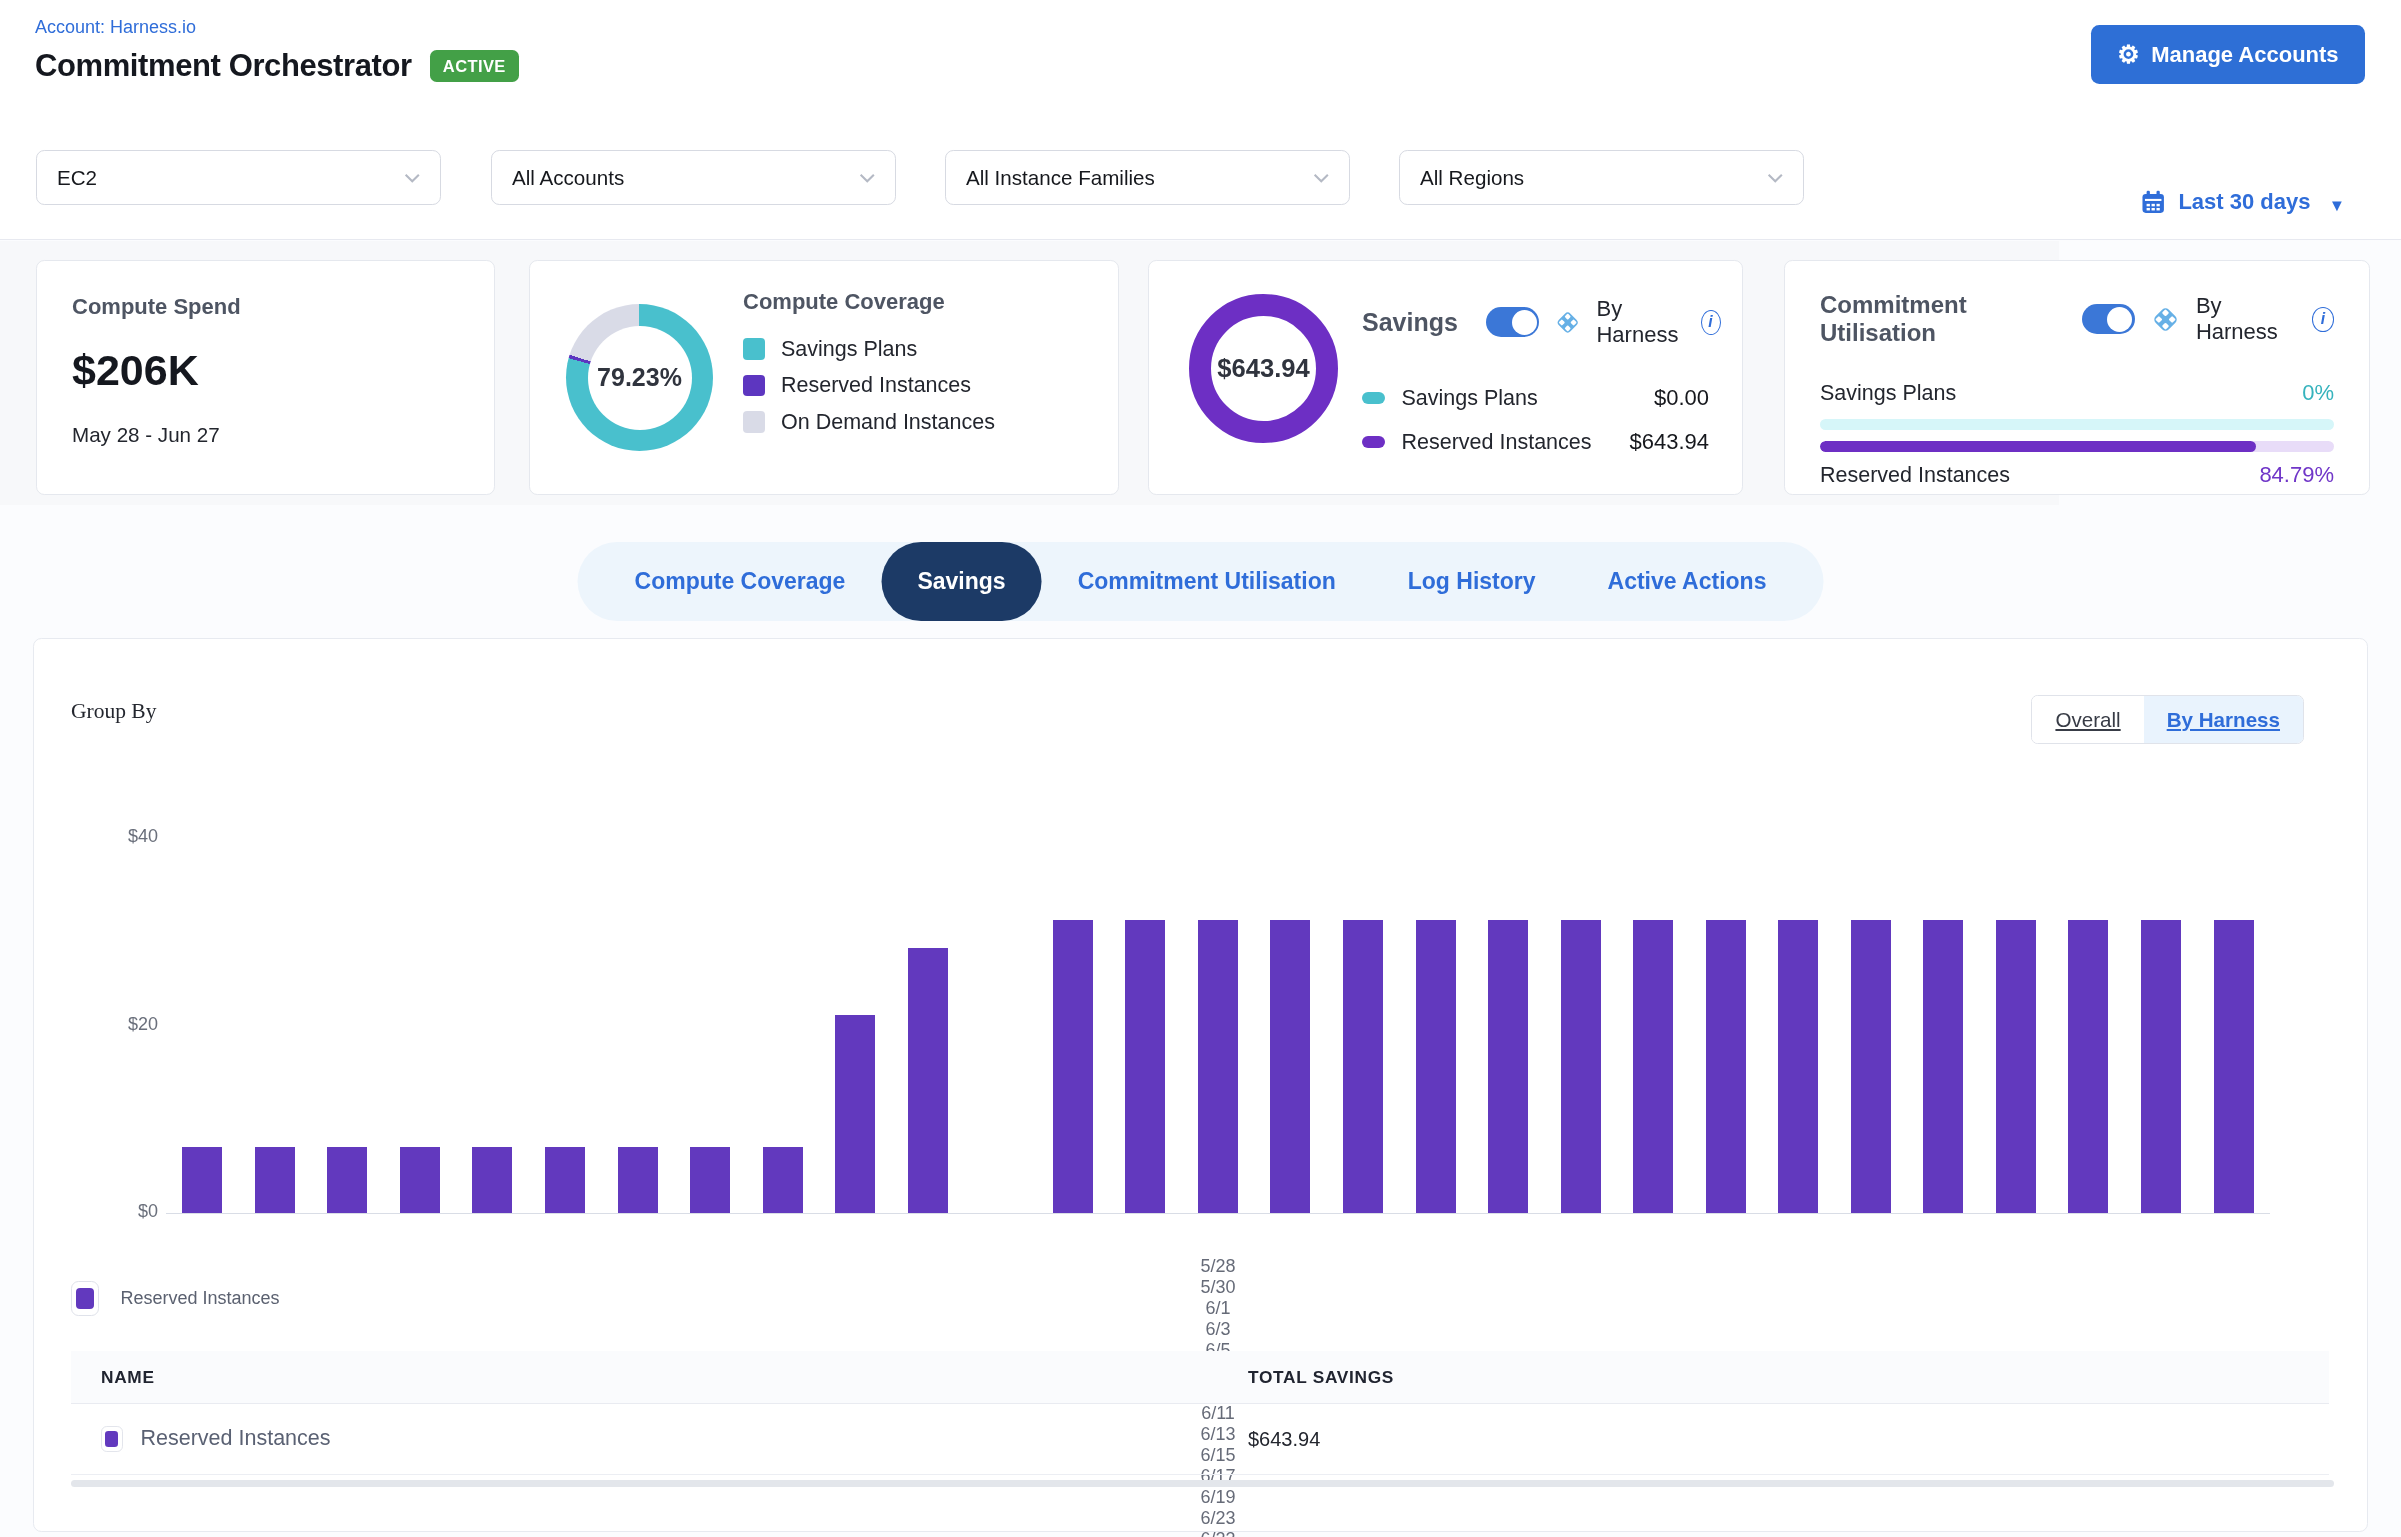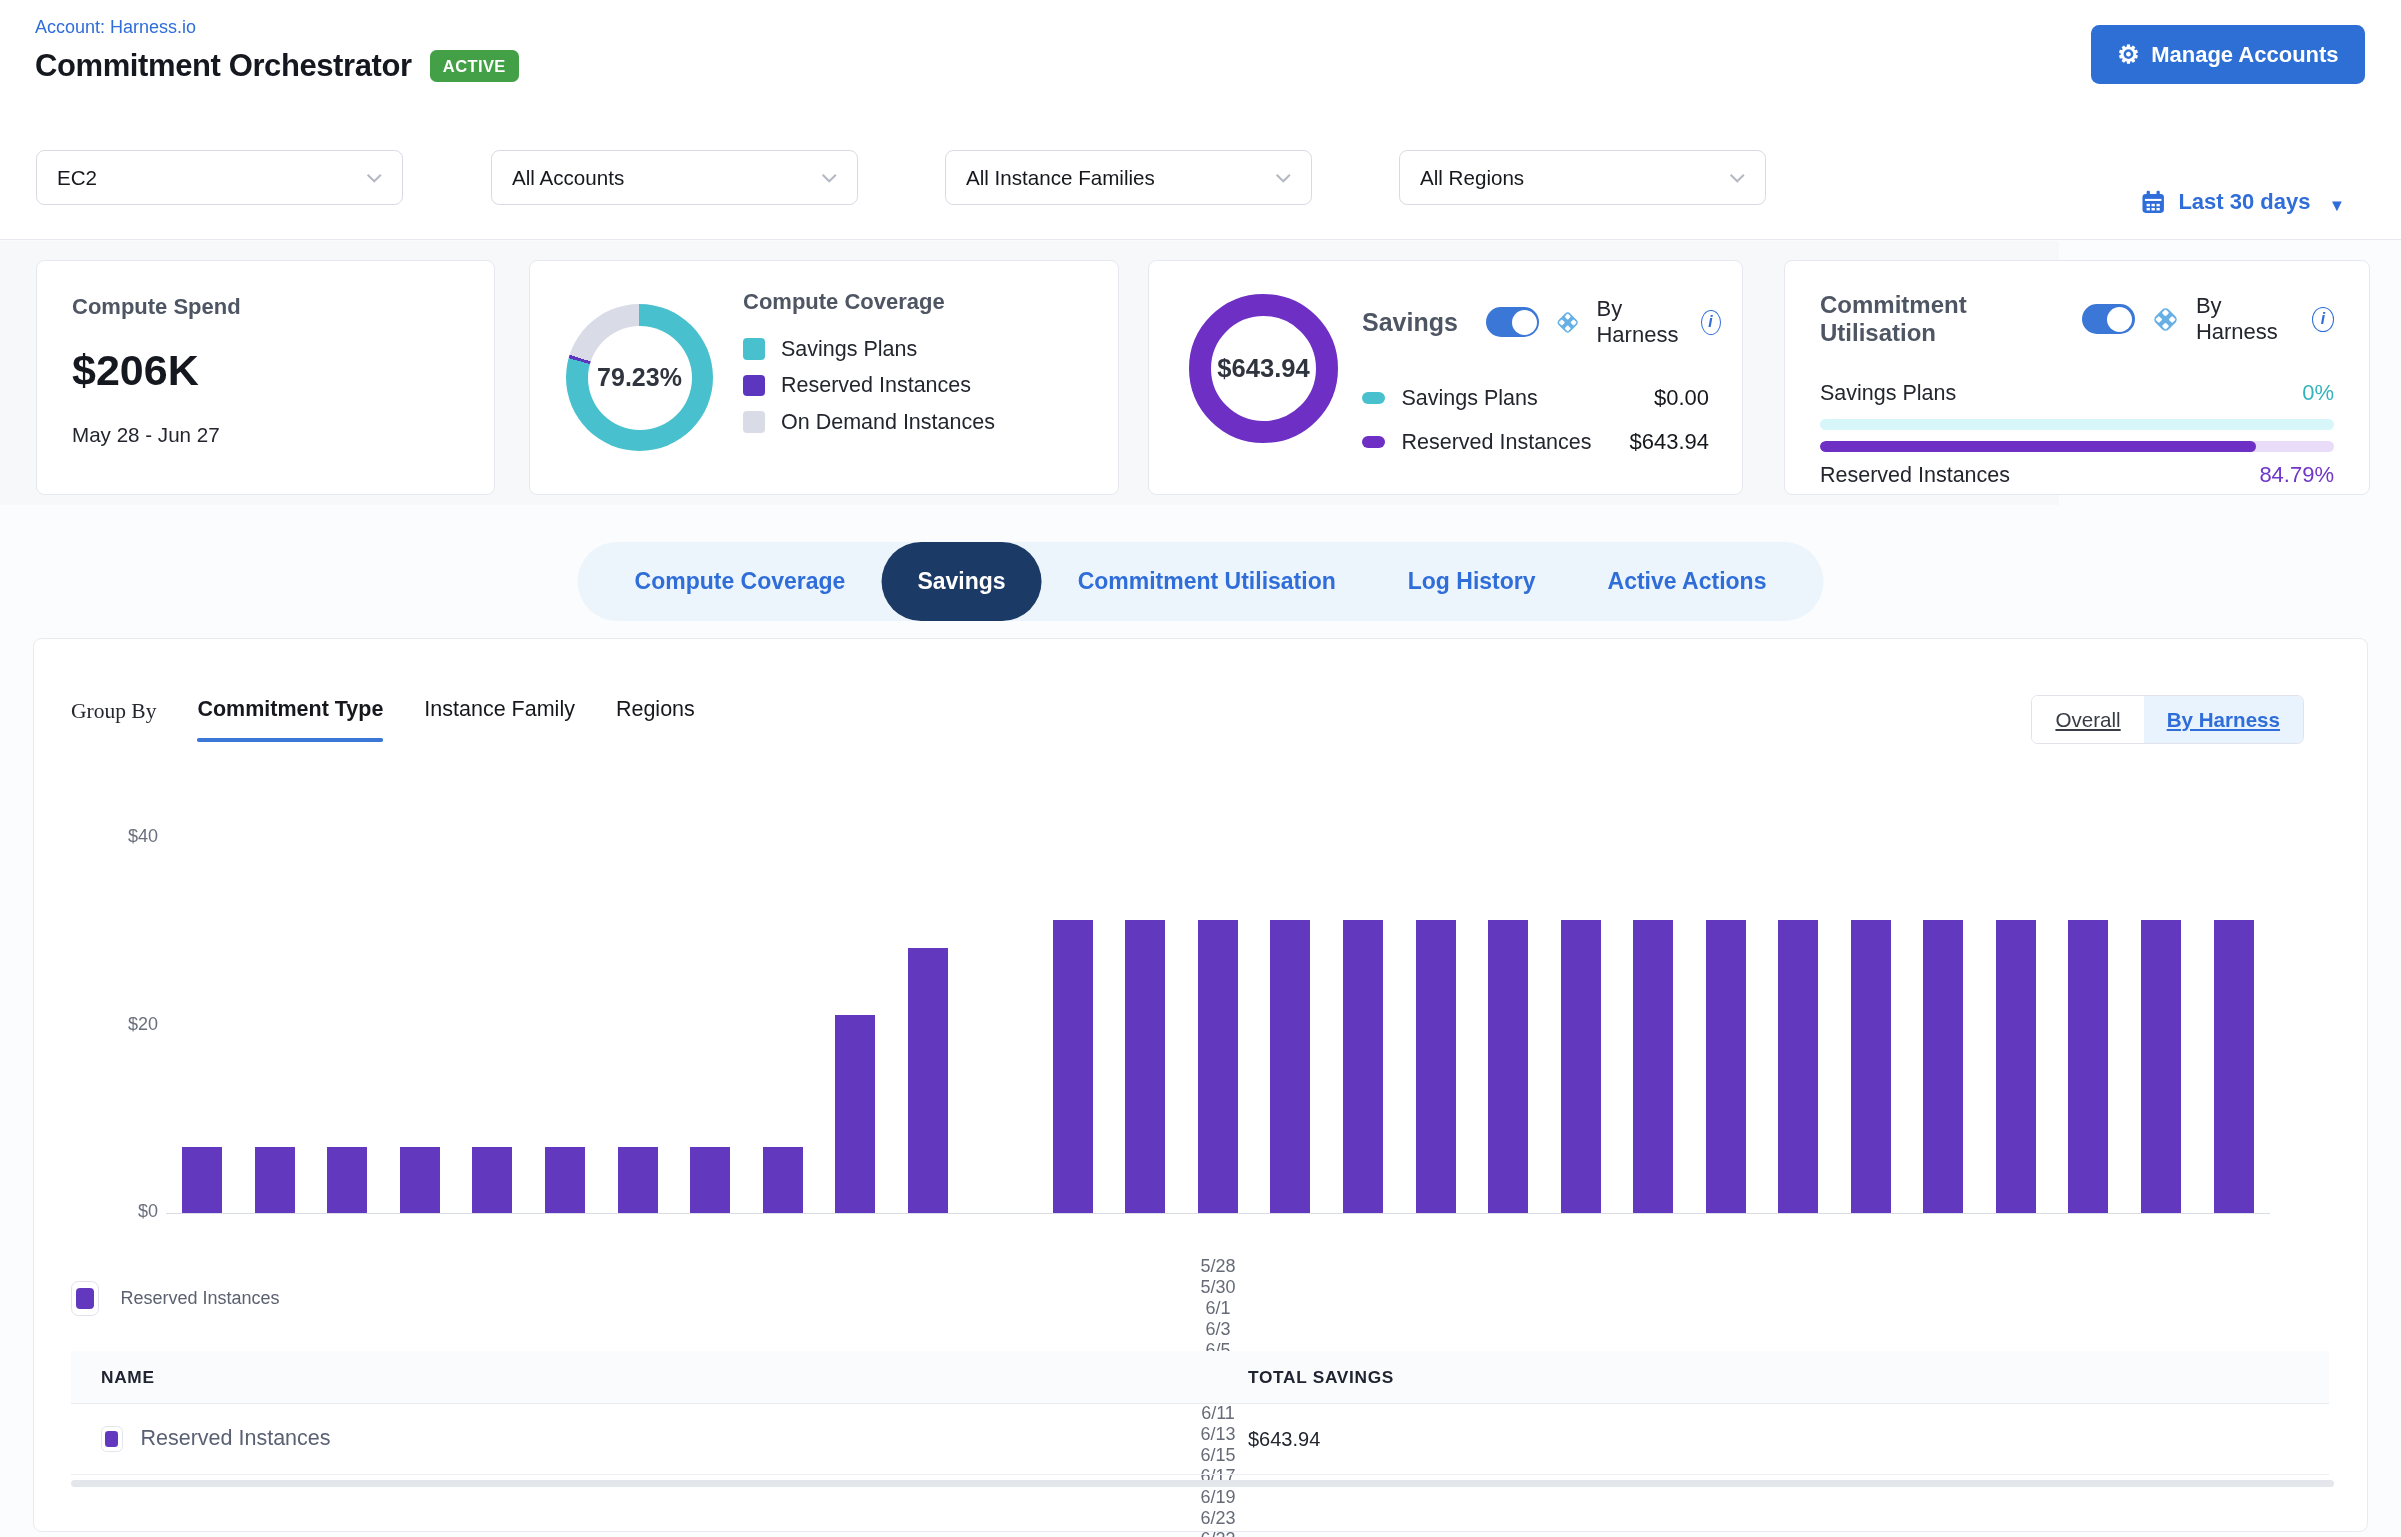--- a/index.html
+++ b/index.html
@@ -9,21 +9,21 @@
   .header { position:absolute; left:0; top:0; width:2401px; height:132px; background:#ffffff; border-bottom:1.7px solid #e7e9f0; }
   .account-link { position:absolute; left:35px; top:16.5px; font-size:18px; color:#2f6dd9; cursor:pointer; }
   .page-title-row { position:absolute; left:35px; top:48px; display:flex; align-items:center; gap:18px; }
   .page-title { font-size:31px; font-weight:700; color:#15181f; letter-spacing:-0.4px; }
   .status-badge { background:#43a047; color:#ffffff; font-size:16.5px; font-weight:700; padding:6.6px 13.2px; border-radius:6.6px; letter-spacing:0.4px; }
   .manage-btn { position:absolute; right:36px; top:25px; height:59px; background:#2e6fd6; color:#ffffff; font-size:22px; font-weight:700; border:none; border-radius:8.3px; padding:0 26.4px; display:flex; align-items:center; gap:11.6px; cursor:pointer; }
   .gear-glyph { font-size:25px; line-height:1; }
 
   
   .filter-bar { position:absolute; left:0; top:114px; width:2401px; height:126px; background:#ffffff; border-bottom:1.7px solid #e7e9f0; }
-  .select-box { position:absolute; top:36px; width:367px; height:55px; background:#ffffff; border:1.7px solid #d7dae2; border-radius:8.3px; display:flex; align-items:center; justify-content:space-between; padding:0 20px; cursor:pointer; }
+  .select-box { position:absolute; top:36px; width:405px; height:55px; background:#ffffff; border:1.7px solid #d7dae2; border-radius:8.3px; display:flex; align-items:center; justify-content:space-between; padding:0 20px; cursor:pointer; }
   .select-box .sel-label { font-size:20.6px; color:#16181d; }
   .date-range { position:absolute; right:56px; top:43px; display:flex; align-items:flex-end; gap:11.6px; color:#2f6dd9; font-size:22px; font-weight:600; cursor:pointer;margin-top:32px; }
   .date-caret { font-size:16.5px; margin-left:6.6px; }
 
   
   .cards-band { position:absolute; left:0; top:241px; width:2059px; height:264px; background:#f7f8fa; }
   .card { position:absolute; top:19px; background:#ffffff; border:1.7px solid #e5e8ee; border-radius:8.3px; height:235px; }
   .card1 { left:36px;  width:459px; padding:33px 35px; }
   .card2 { left:529px; width:590px; }
   .card3 { left:1148px; width:595px; }
@@ -274,25 +274,20 @@
     <div class="tab">Compute Coverage</div>
     <div class="tab active">Savings</div>
     <div class="tab">Commitment Utilisation</div>
     <div class="tab">Log History</div>
     <div class="tab">Active Actions</div>
   </div>
 
 <div class="main-card">
   <div class="groupby-row">
     <span class="groupby-label">Group By</span>
-    <div id="groupby-options" style="display:flex; gap:41px;">
-        <div class="gb-option active">Commitment Type</div>
-        <div class="gb-option">Instance Family</div>
-        <div class="gb-option">Regions</div>
-      </div>
   </div>
   <div class="view-toggle" id="view-toggle">
       <div class="vt-seg">Overall</div>
       <div class="vt-seg active">By Harness</div>
     </div>
 
   <div class="y-label" style="top:187px;">$40</div>
   <div class="y-label" style="top:375px;">$20</div>
   <div class="y-label" style="top:562px;">$0</div>
 

